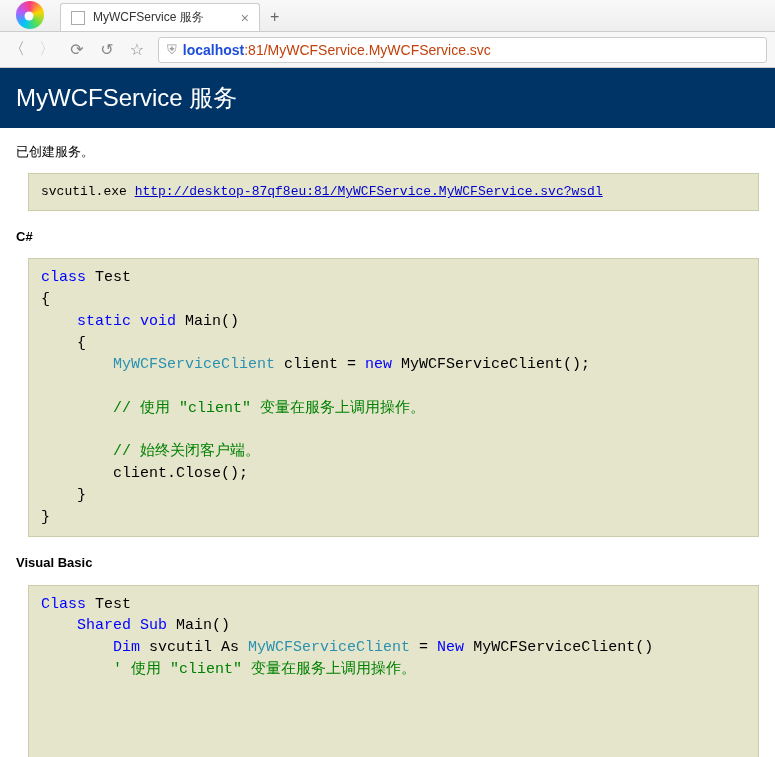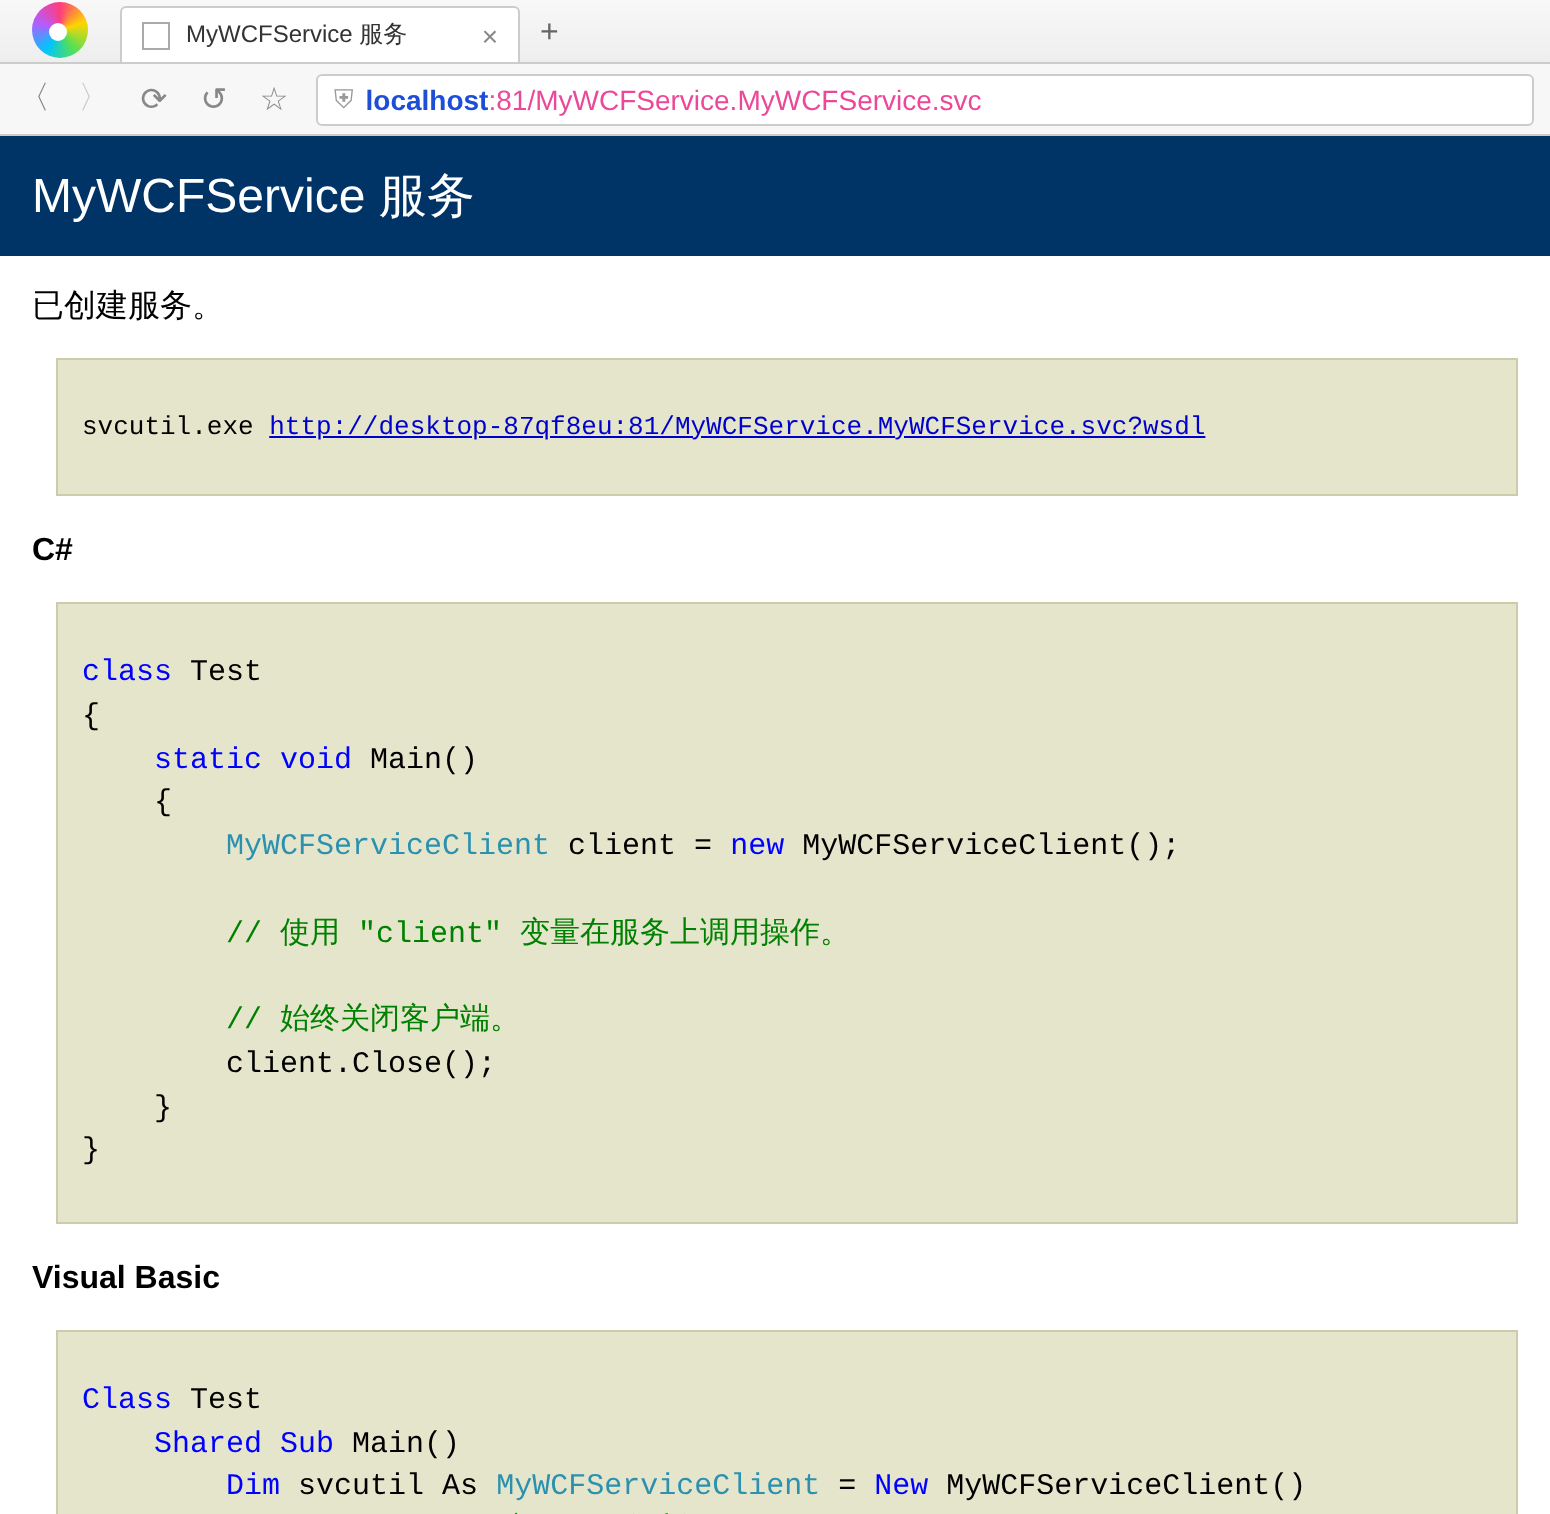--- a/index.html
+++ b/index.html
@@ -83,41 +83,41 @@
       background: #fff;
       display: flex;
       align-items: center;
       padding: 0 8px;
       gap: 6px;
       font-size: 14px;
       color: #333;
     }
     .shield-icon { color: #999; font-size: 13px; }
     .url-host { font-weight: bold; color: #1d4ed8; }
-    .url-rest { color: #ec4899; }
+    .url-rest { color: #c2410c; }
     .page-header {
       background: #003366;
       color: #fff;
       padding: 14px 16px;
       font-size: 24px;
       font-weight: normal;
     }
     .content {
       padding: 12px 16px;
       color: #000;
       line-height: 1.8;
     }
     .content p {
       margin-bottom: 8px;
-      font-size: 16px;
+      font-size: 13px;
     }
     .code-box {
       background: #e5e5cc;
       border: 1px solid #ccccaa;
-      padding: 24px 12px;
+      padding: 8px 12px;
       margin: 10px 0 14px 12px;
       font-family: Consolas, "Courier New", monospace;
       font-size: 13px;
       line-height: 1.5;
     }
     .code-box a, .content a {
       color: #0000cc;
       text-decoration: underline;
     }
     .lang-heading {

